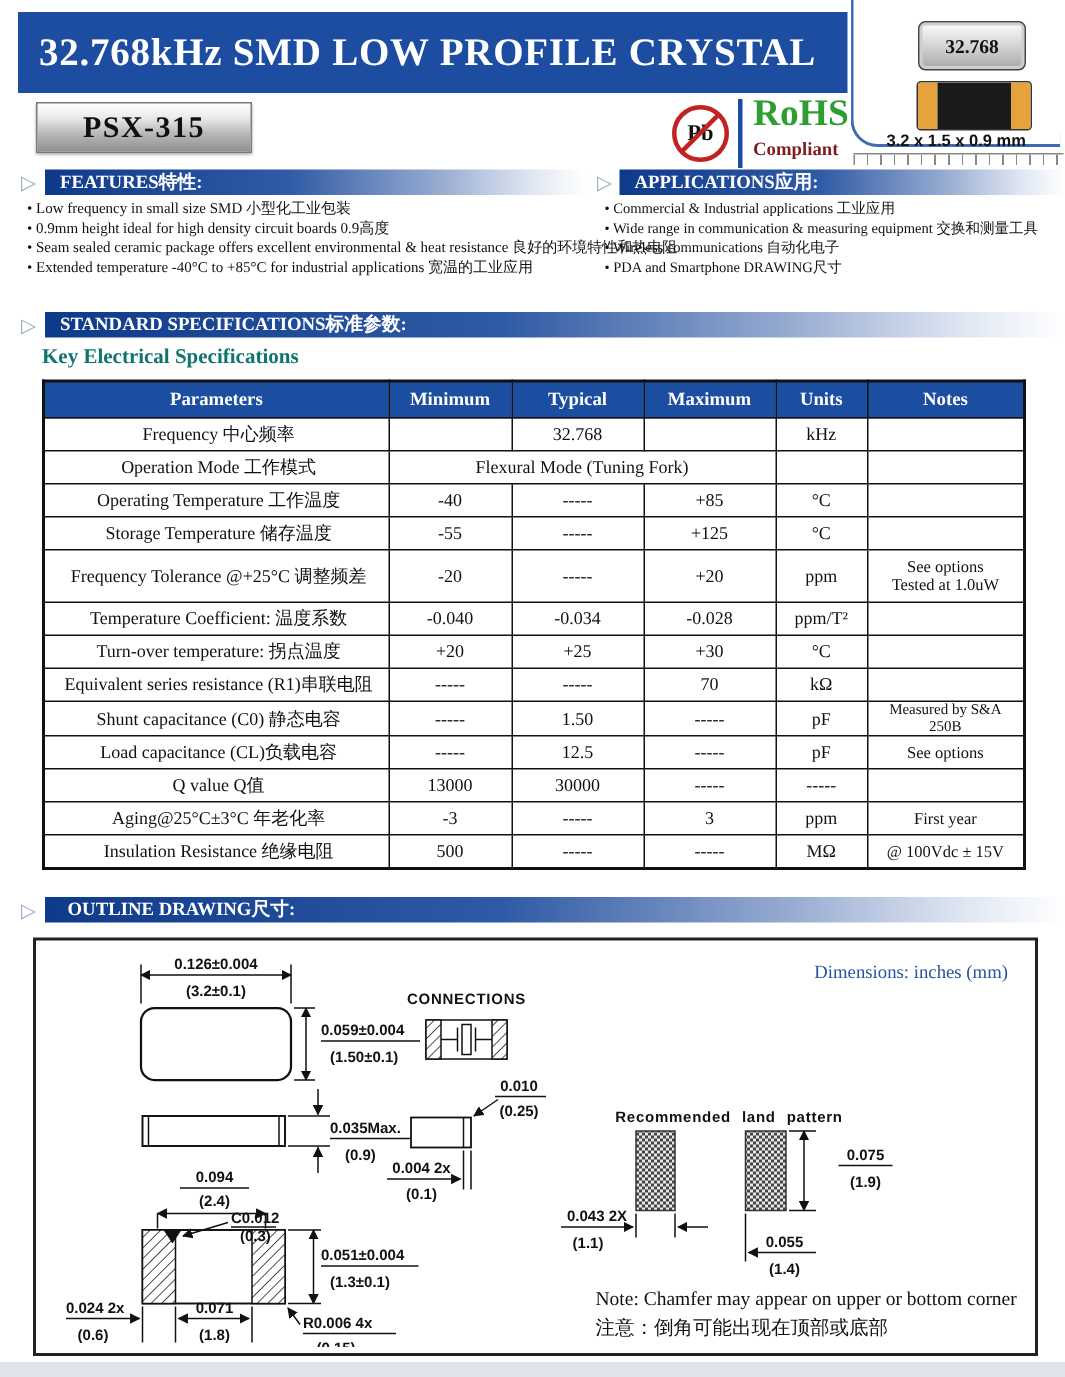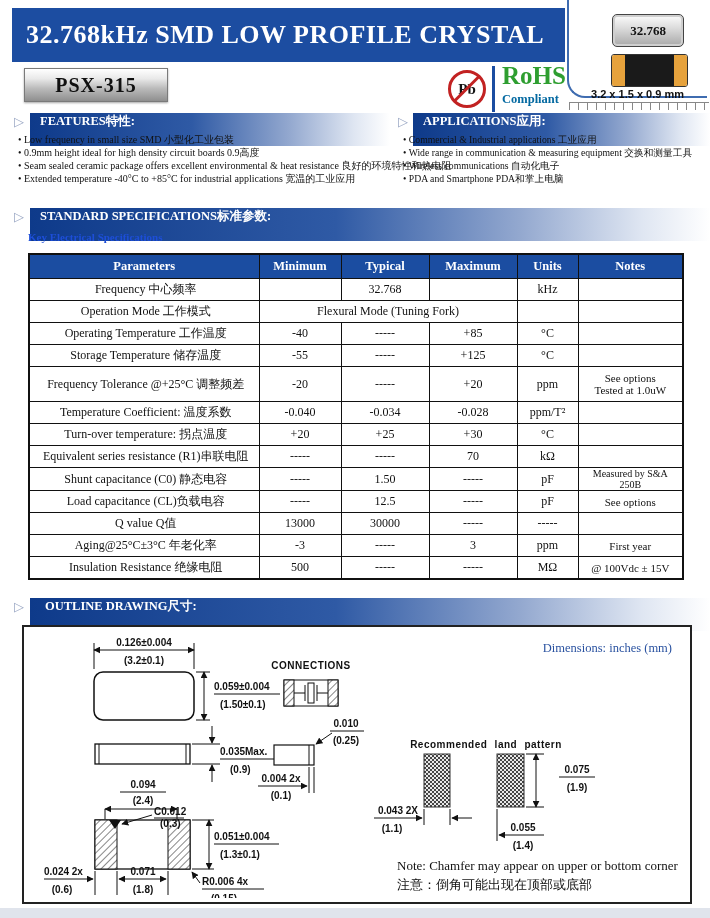--- a/index.html
+++ b/index.html
@@ -14,48 +14,48 @@
          border:1px solid #7a7a7a;box-shadow:0 1px 2px rgba(0,0,0,.35);}
   .model span{font-weight:bold;font-size:20px;line-height:32px;letter-spacing:1px;color:#101010;}
   .rohs{position:absolute;left:448px;top:66px;width:125px;height:48px;}
   .pbcircle{position:absolute;left:0;top:4px;width:32px;height:32px;border:3px solid #c22222;
             border-radius:50%;text-align:center;}
   .pbcircle .pb{font-weight:bold;font-size:15px;line-height:32px;}
   .pbcircle:after{content:"";position:absolute;left:-2px;top:14px;width:36px;height:3px;
             background:#c22222;transform:rotate(-45deg);}
   .rohsdiv{position:absolute;left:44px;top:0;width:3px;height:46px;background:#1b4da1;}
   .rohstxt{position:absolute;left:54px;top:-4px;font-weight:bold;font-size:25px;color:#2e9e30;}
-  .comptxt{position:absolute;left:54px;top:26px;font-weight:bold;font-size:12.5px;color:#0369a1;}
+  .comptxt{position:absolute;left:54px;top:26px;font-weight:bold;font-size:12.5px;color:#7f1d1d;}
   
   .showcase{position:absolute;left:565px;top:0;width:145px;height:110px;background:#fff;}
   .curve{position:absolute;left:2px;top:-4px;width:138px;height:100px;border-left:2px solid #3f6cb0;
          border-bottom:2px solid #3f6cb0;border-bottom-left-radius:18px;}
   .xtal-top{position:absolute;left:47px;top:14px;width:70px;height:31px;border:1px solid #444;
             border-radius:5px;background:linear-gradient(180deg,#fdfdfd,#d9d9d9 45%,#a8a8a8);
             box-shadow:inset 0 0 0 2px #cfcfcf;text-align:center;}
   .xtal-top span{font-weight:bold;font-size:13px;line-height:31px;}
   .xtal-bot{position:absolute;left:46px;top:54px;width:75px;height:31px;border-radius:3px;
             display:flex;overflow:hidden;border:1px solid #333;}
   .xtal-bot .gold{width:13px;background:#e6a23c;}
   .xtal-bot .blk{flex:1;background:#1a1a1a;}
   .sizetxt{position:absolute;left:0px;top:88px;width:145px;text-align:center;font-weight:bold;
            font-size:11px;font-family:"Liberation Sans",sans-serif;}
   .ruler{position:absolute;left:4px;top:102px;width:140px;height:7px;border-top:1px solid #888;
          background:repeating-linear-gradient(90deg,#888 0 1px,transparent 1px 9px);}
   
   .mark{position:absolute;width:14px;font-size:13px;color:#9aa7c4;line-height:17px;}
-  .bar{position:absolute;height:33px;line-height:17px;color:#fff;font-weight:bold;font-size:12.5px;
+  .bar{position:absolute;height:17px;line-height:17px;color:#fff;font-weight:bold;font-size:12.5px;
        padding-left:10px;box-sizing:border-box;white-space:nowrap;
        background:linear-gradient(90deg,#0e3a8a 0%,#2f5aa5 45%,#93a8cf 72%,#dfe6f2 90%,#ffffff 100%);}
   
   .blist{position:absolute;font-size:10px;line-height:13px;}
   .blist div{white-space:nowrap;}
   .blist div:before{content:"• ";}
   
-  .keytitle{position:absolute;left:28px;top:231px;font-weight:bold;font-size:11px;color:#1d4ed8;}
+  .keytitle{position:absolute;left:28px;top:231px;font-weight:bold;font-size:14px;color:#0f766e;}
   table.spec{position:absolute;left:28px;top:253px;border-collapse:collapse;border:2px solid #111;
              font-size:12px;}
   table.spec td,table.spec th{border:1px solid #111;padding:0 3px;text-align:center;height:21px;}
   table.spec th{background:#1b4da1;color:#fff;font-size:12.5px;height:23px;}
   table.spec td.pcell{text-align:center;padding-left:6px;white-space:nowrap;}
   table.spec td.ncell{font-size:11px;}
   table.spec tr.tall td{height:34px;}
   
   .drawbox{position:absolute;left:22px;top:625px;width:666px;height:275px;border:2px solid #222;
            background:#fff;}
@@ -107,21 +107,21 @@
     <div>Seam sealed ceramic package offers excellent environmental &amp; heat resistance 良好的环境特性和热电阻</div>
     <div>Extended temperature -40°C to +85°C for industrial applications 宽温的工业应用</div>
   </div>
 
   <div class="mark" style="left:398px;top:113px;">▷</div>
   <div class="bar" style="left:413px;top:113px;width:297px;">APPLICATIONS应用:</div>
   <div class="blist" style="left:403px;top:133px;width:307px;font-size:9.7px;">
     <div>Commercial &amp; Industrial applications  工业应用</div>
     <div>Wide range in communication &amp; measuring equipment  交换和测量工具</div>
     <div>Wireless communications  自动化电子</div>
-    <div>PDA and Smartphone  PDA和掌上电脑</div>
+    <div>PDA and Smartphone  DRAWING尺寸</div>
   </div>
 
   <div class="mark" style="left:14px;top:208px;">▷</div>
   <div class="bar" style="left:30px;top:208px;width:680px;">STANDARD SPECIFICATIONS标准参数:</div>
   <div class="keytitle">Key Electrical Specifications</div>
 
   <table class="spec">
     <colgroup>
         <col style="width:230px">
         <col style="width:82px">

